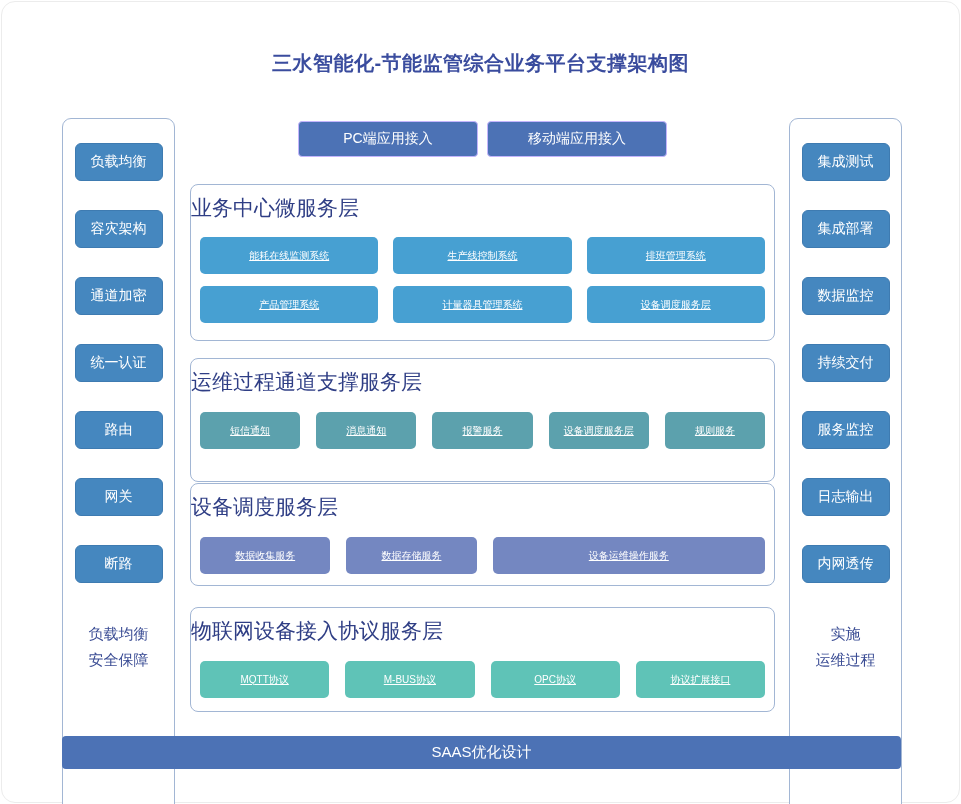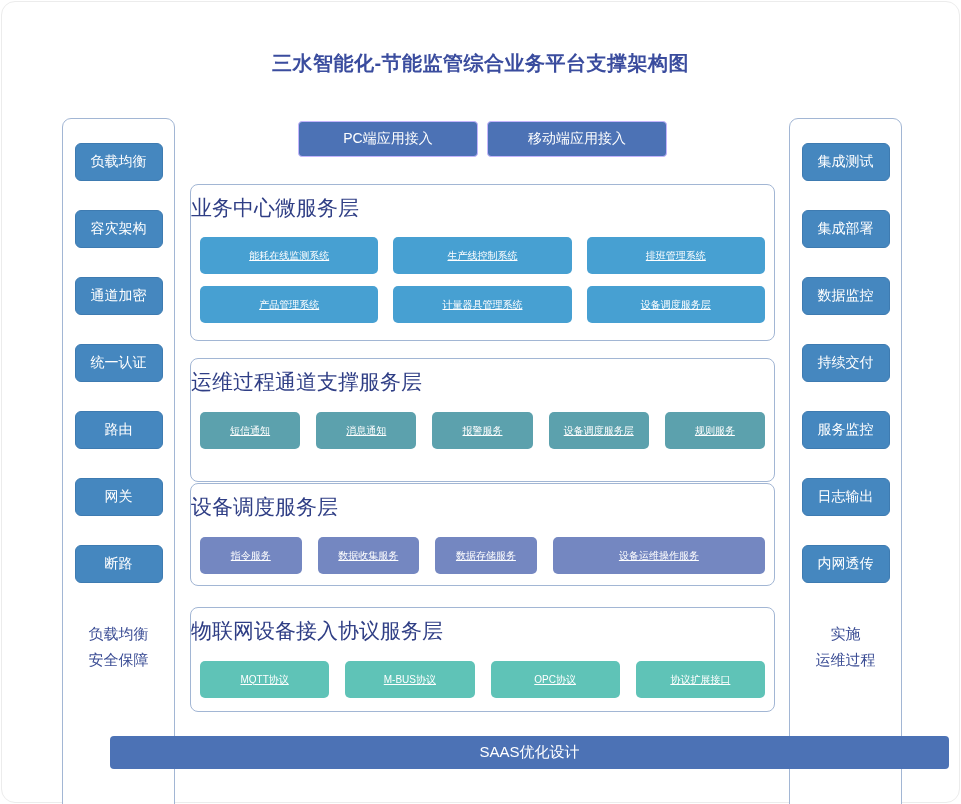--- a/index.html
+++ b/index.html
@@ -104,21 +104,21 @@
   .c-chan { background: #5CA1AD; }
   .c-dev  { background: #7487C1; }
   .c-iot  { background: #5FC3B7; }
   
   .saas-bar {
     position: absolute; left: 62px; top: 736px;
     width: 839px; height: 33px;
     background: #4C72B5;
     border-radius: 4px;
     color: #ffffff; font-size: 15px;
-    display: flex; align-items: center; justify-content: center; margin-left: 48px;
+    display: flex; align-items: center; justify-content: center;
   }
 </style>
 </head>
 <body>
 
 <div class="frame"></div>
 
 <h1 class="title">三水智能化-节能监管综合业务平台支撑架构图</h1>
 
 <div class="panel left">
@@ -175,21 +175,20 @@
     <div class="blk c-chan">消息通知</div>
     <div class="blk c-chan">报警服务</div>
     <div class="blk c-chan">设备调度服务层</div>
     <div class="blk c-chan">规则服务</div>
   </div>
 </div>
 
 <div class="layer layer3">
   <div class="layer-title">设备调度服务层</div>
   <div class="row">
-    <div class="blk c-dev">指令服务</div>
     <div class="blk c-dev">数据收集服务</div>
     <div class="blk c-dev">数据存储服务</div>
     <div class="blk c-dev blk-wide">设备运维操作服务</div>
   </div>
 </div>
 
 <div class="layer layer4">
   <div class="layer-title">物联网设备接入协议服务层</div>
   <div class="row">
     <div class="blk c-iot">MQTT协议</div>

